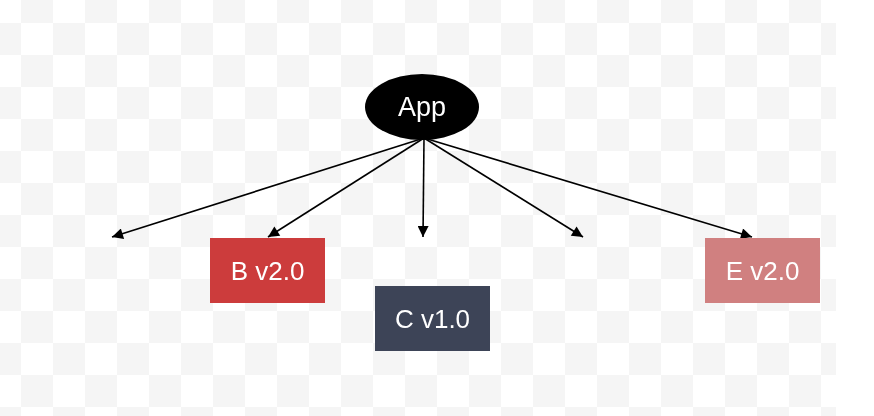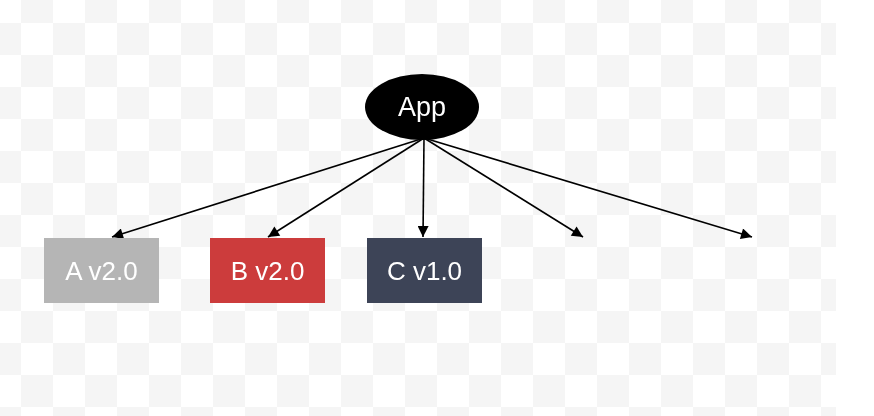--- a/index.html
+++ b/index.html
@@ -32,21 +32,21 @@
   }
   .node-ellipse {
     left: 365px; top: 74px;
     width: 114px; height: 66px;
     border-radius: 50%;
     font-size: 27px;
   }
   .node-box { top: 238px; width: 115px; height: 65px; }
   #node-a { left: 44px;  }
   #node-b { left: 202px; margin-left: 8px; }
-  #node-c { left: 367px; }
+  #node-c { left: 375px; margin-top: 48px; }
   #node-d { left: 535px; }
   #node-e { left: 705px; }
 </style>
 </head>
 <body>
 
 <div class="canvas">
 
   <svg class="edges-layer" viewBox="0 0 874 416" xmlns="http://www.w3.org/2000/svg">
     <defs>
@@ -58,27 +58,27 @@
     <line x1="424" y1="138" x2="268" y2="237" stroke="#000000" stroke-width="1.6" marker-end="url(#arrowhead)"></line>
     <line x1="424" y1="138" x2="423" y2="237" stroke="#000000" stroke-width="1.6" marker-end="url(#arrowhead)"></line>
     <line x1="424" y1="138" x2="583" y2="237" stroke="#000000" stroke-width="1.6" marker-end="url(#arrowhead)"></line>
     <line x1="424" y1="138" x2="752" y2="237" stroke="#000000" stroke-width="1.6" marker-end="url(#arrowhead)"></line>
   </svg>
 
   <div class="node node-ellipse" id="node-app" style="background: rgb(0, 0, 0); color: rgb(255, 255, 255);">
     <span>App</span>
   </div>
 
-  <div class="node node-box" id="node-a" style="background: rgb(181, 181, 181); color: rgb(255, 255, 255);">
-    <span>A v2.0</span>
-  </div>
 
   <div class="node node-box" id="node-b" style="background: rgb(204, 60, 60); color: rgb(255, 255, 255);">
     <span>B v2.0</span>
   </div>
 
   <div class="node node-box" id="node-c" style="background: rgb(61, 68, 87); color: rgb(255, 255, 255);">
     <span>C v1.0</span>
   </div>
 
 
+  <div class="node node-box" id="node-e" style="background: rgb(208, 128, 128); color: rgb(255, 255, 255);">
+    <span>E v2.0</span>
+  </div>
 
 </div>
 
 </body></html>

